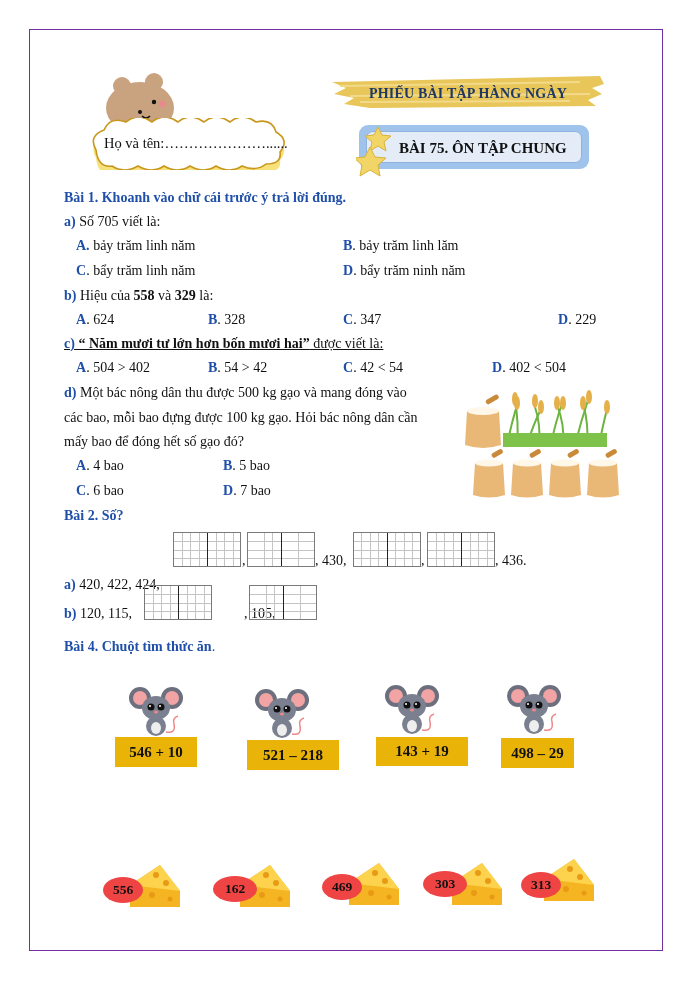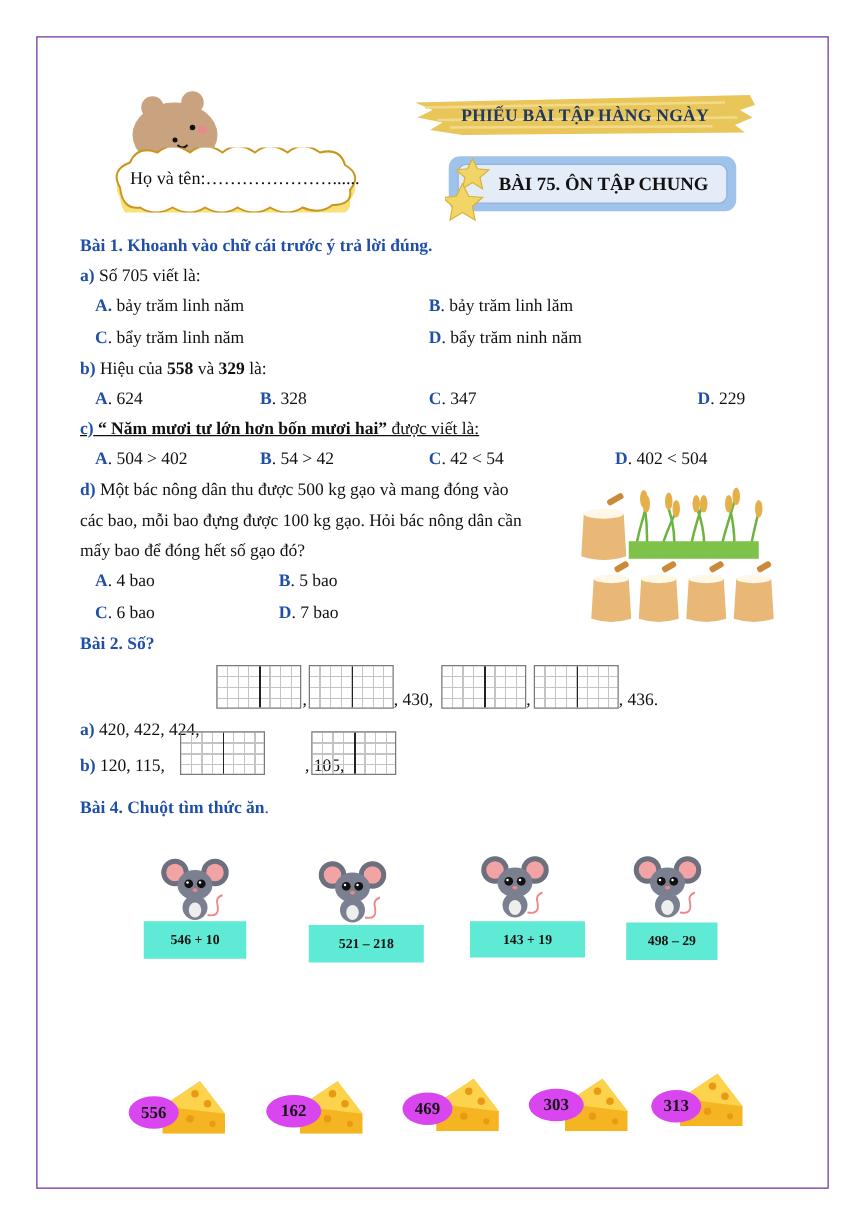--- a/index.html
+++ b/index.html
@@ -34,27 +34,27 @@
   .grid { position:absolute; width:68px; height:35px; box-sizing:border-box;
           border:1px solid #7a7a7a;
           background-image:
             linear-gradient(to right, transparent 33.5px, #222 33.5px, #222 34.5px, transparent 34.5px),
             repeating-linear-gradient(to right, transparent 0, transparent 7.5px, #c4c4c4 7.5px, #c4c4c4 8.5px),
             repeating-linear-gradient(to bottom, transparent 0, transparent 7.8px, #c4c4c4 7.8px, #c4c4c4 8.8px);
   }
 
   
   .mouse { position:absolute; width:56px; height:52px; }
-  .expr { position:absolute; background:#5eead4; font-weight:bold; font-size:11px;
+  .expr { position:absolute; background:#eab308; font-weight:bold; font-size:15px;
           display:flex; align-items:center; justify-content:center; }
 
   
   .cheese { position:absolute; width:56px; height:44px; }
   .cheese-num { position:absolute; width:40px; height:26px; border-radius:50%;
-                background:#d946ef; font-weight:bold; font-size:13.5px;
+                background:#ef4444; font-weight:bold; font-size:13.5px;
                 display:flex; align-items:center; justify-content:center; }
 
   .rice { position:absolute; left:463px; top:383px; width:160px; height:120px; }
 </style>
 </head>
 <body>
 
 <div class="frame"></div>
 
 <svg class="bear" viewBox="0 0 80 60">

